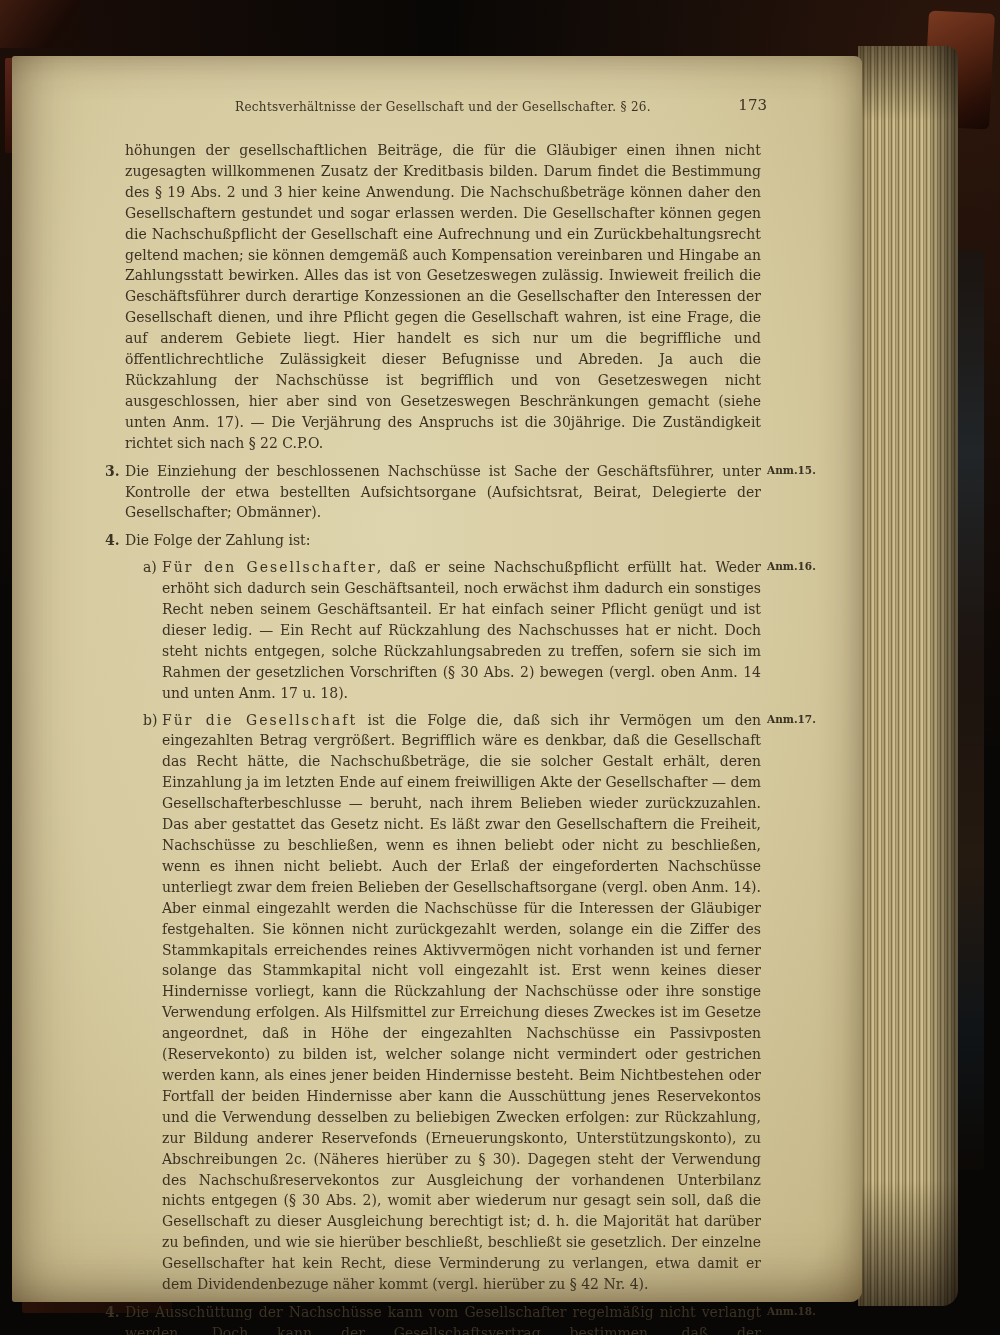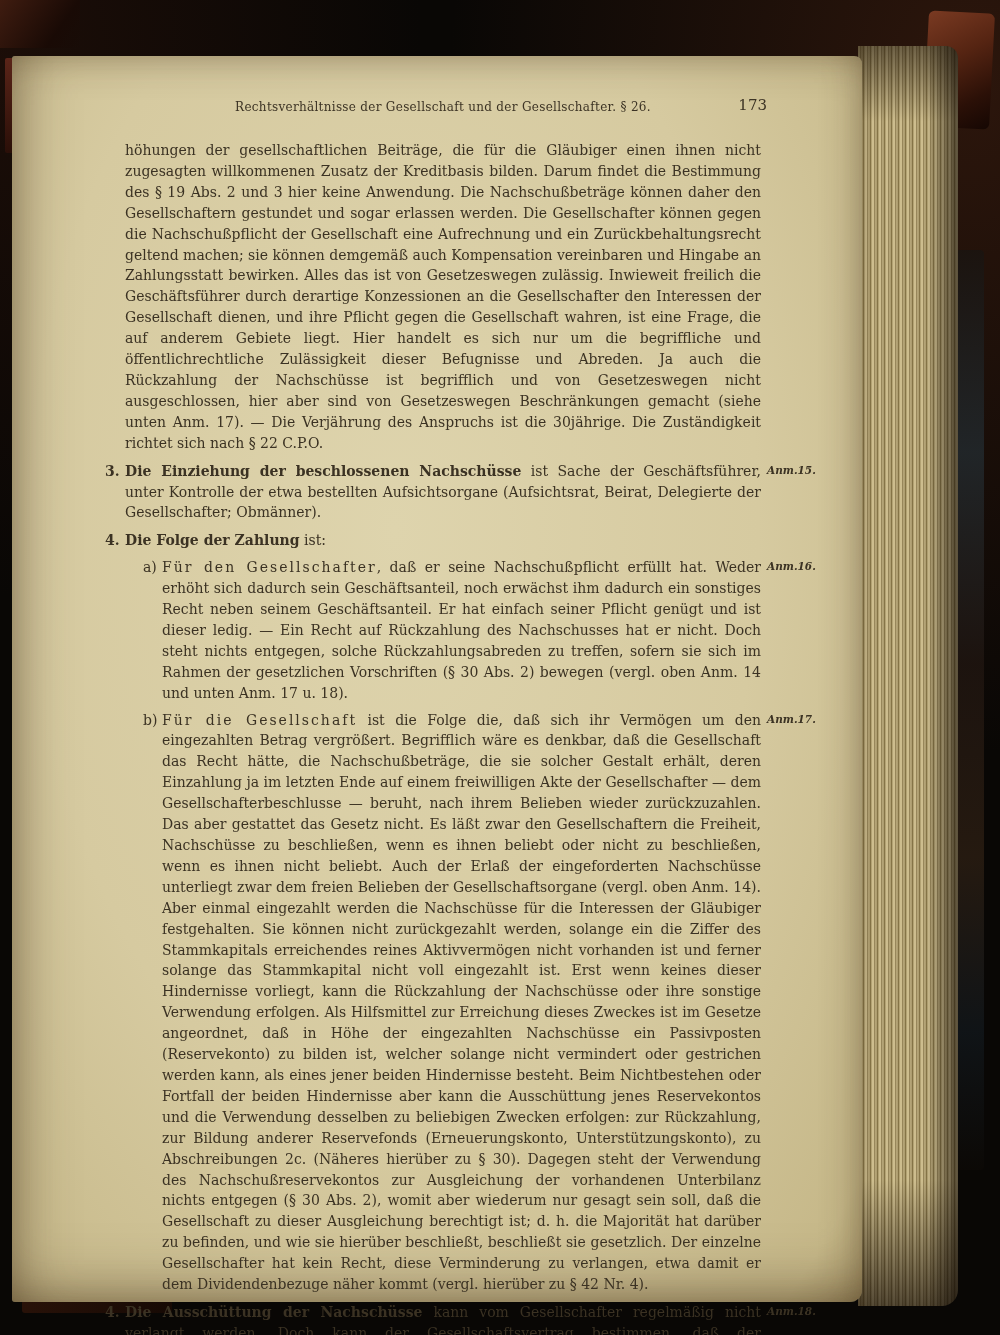--- a/index.html
+++ b/index.html
@@ -66,25 +66,25 @@
     position:absolute; right:-6px; top:-4px; font-size:15px; color:#3c3324;
   }
   .block {
     position:relative; text-align:justify; margin:0;
     font-size:14px; line-height:20.9px; color:#3b3223;
   }
   .num-block { margin-top:7px; }
   .num { position:absolute; left:-20px; font-weight:bold; }
   .sub-block { margin-left:37px; margin-top:6px; }
   .sublabel { position:absolute; left:-19px; }
-  .lead { font-weight:bold; }
+  .lead { font-weight:normal; }
   .sperr { letter-spacing:2px; }
   .anm {
     position:absolute; right:-70px; top:3px; width:64px;
-    font-size:10.5px; font-weight:bold; line-height:12px; text-align:left; color:#3b3223;font-style:italic;
+    font-size:10.5px; font-weight:bold; line-height:12px; text-align:left; color:#3b3223;
   }
 </style>
 </head>
 <body>
 
 <div class="photo-bg"></div>
 <div class="cover-topleft"></div>
 <div class="spine-red"></div>
 <div class="cover-top-corner"></div>
 <div class="cover-side-strip"></div>

